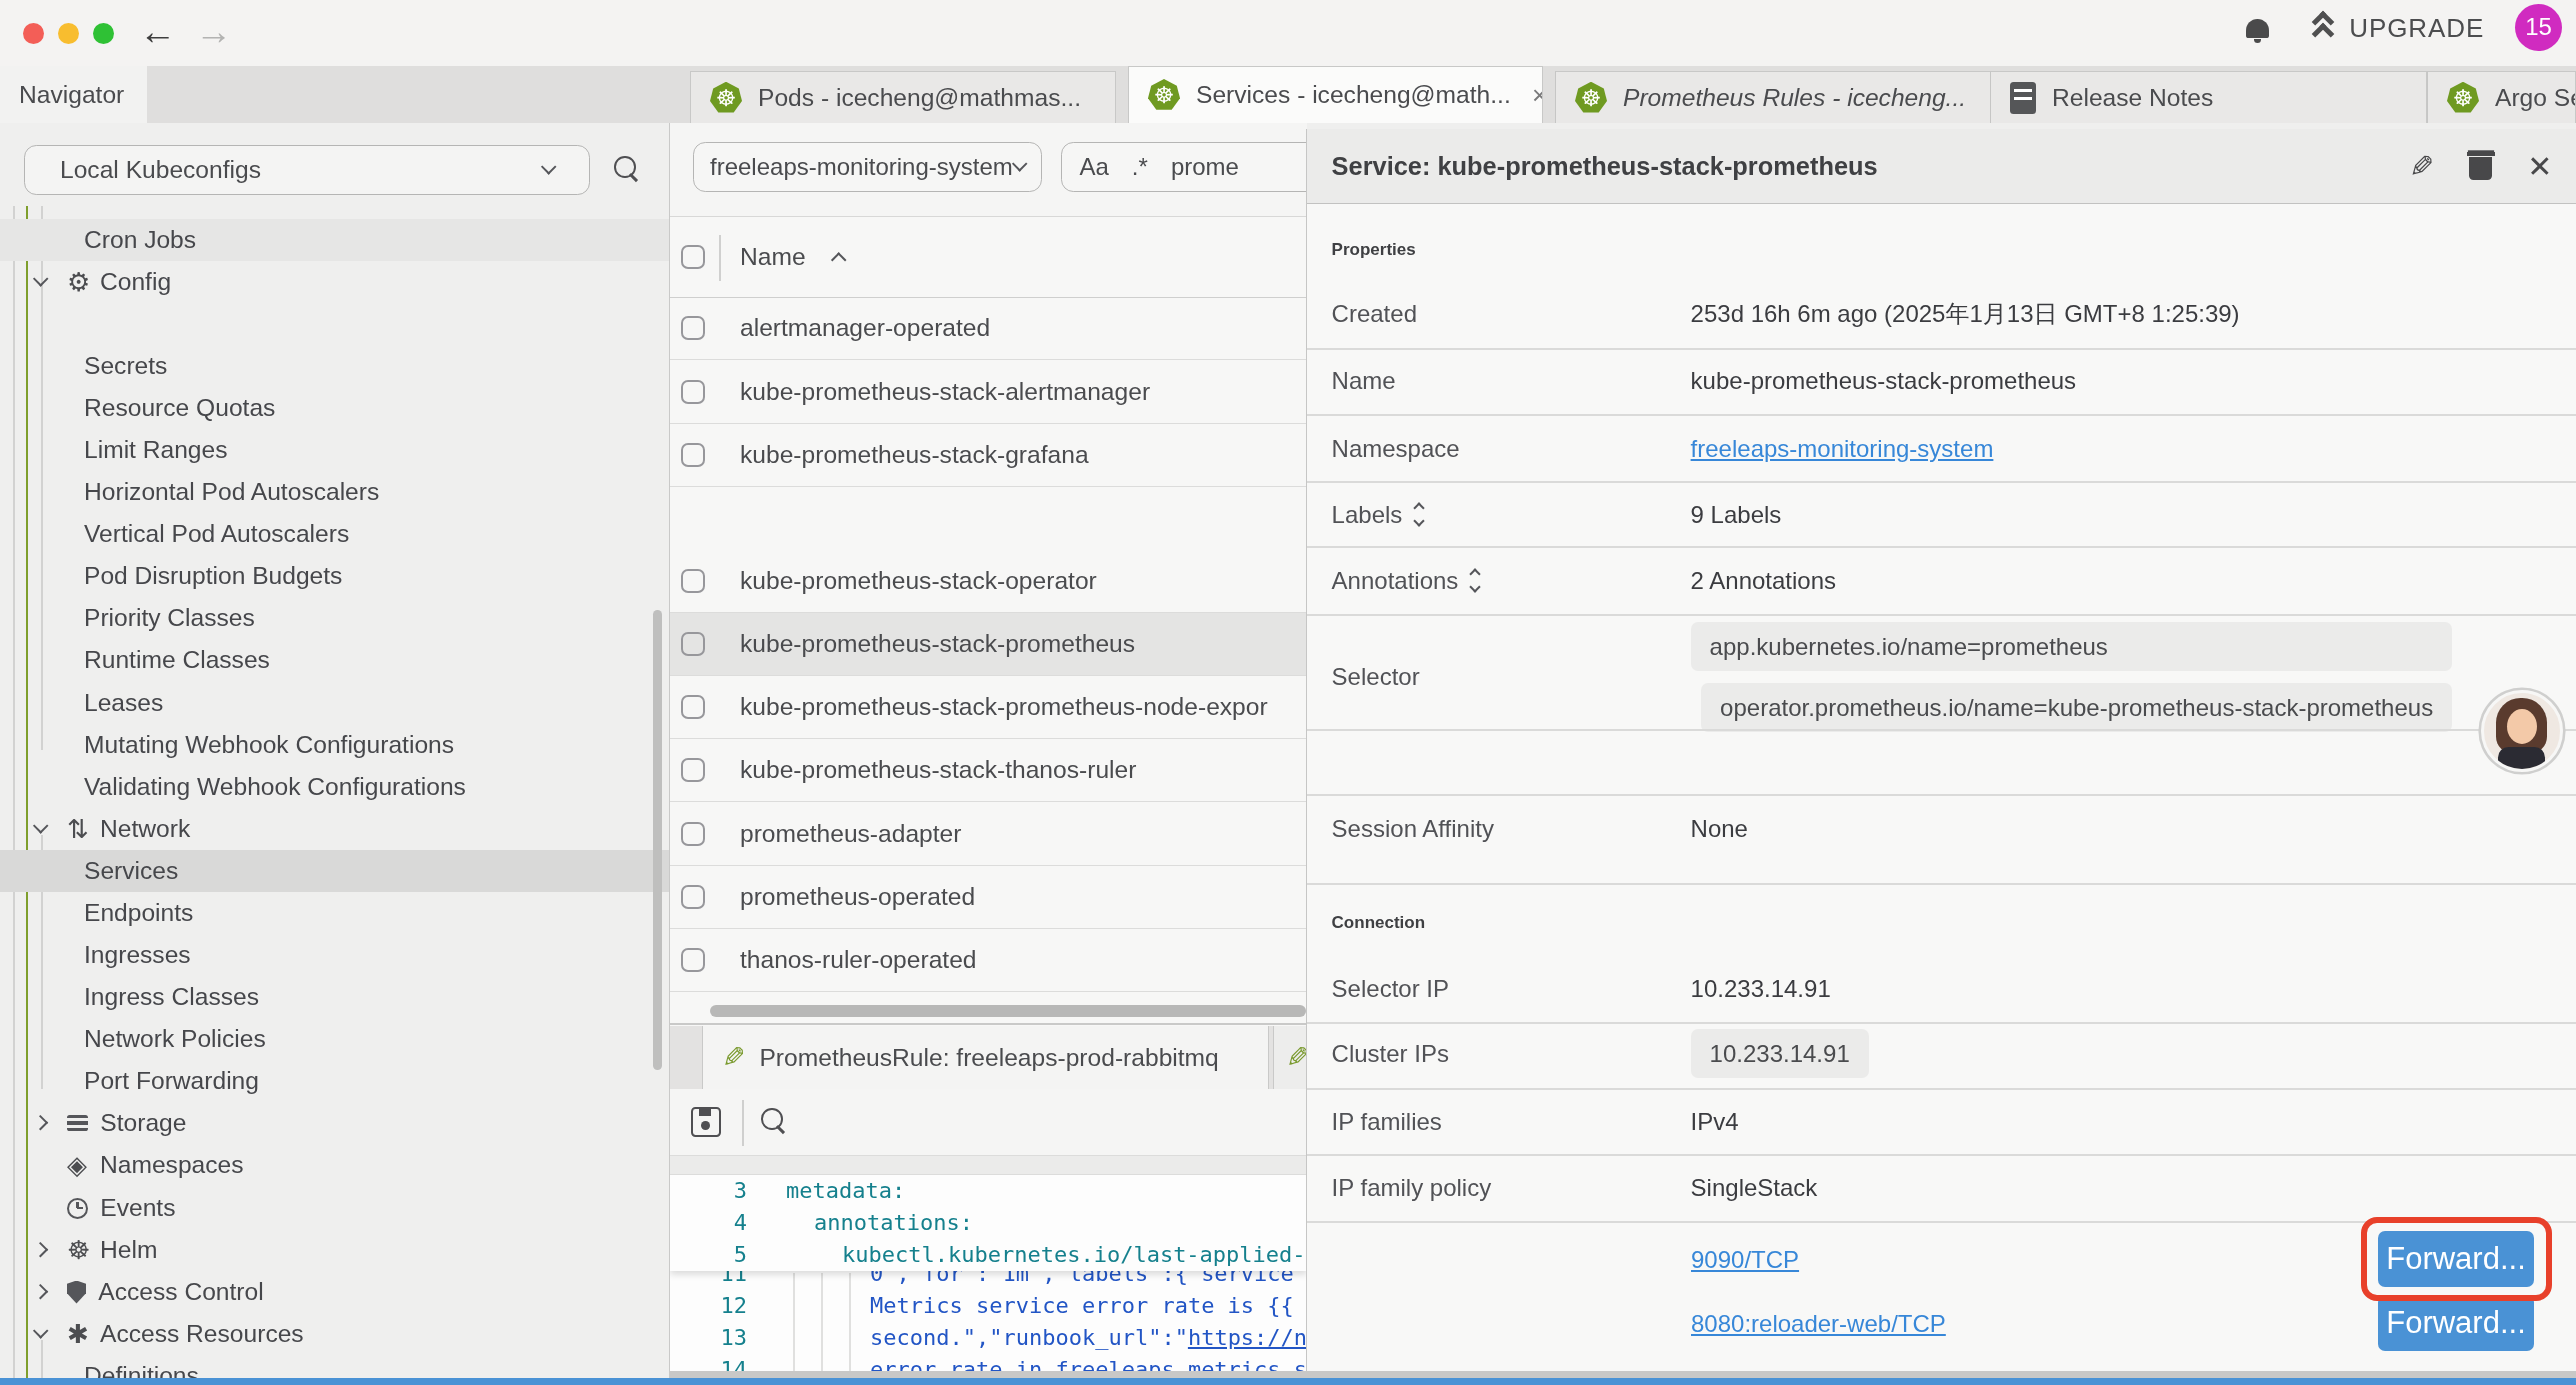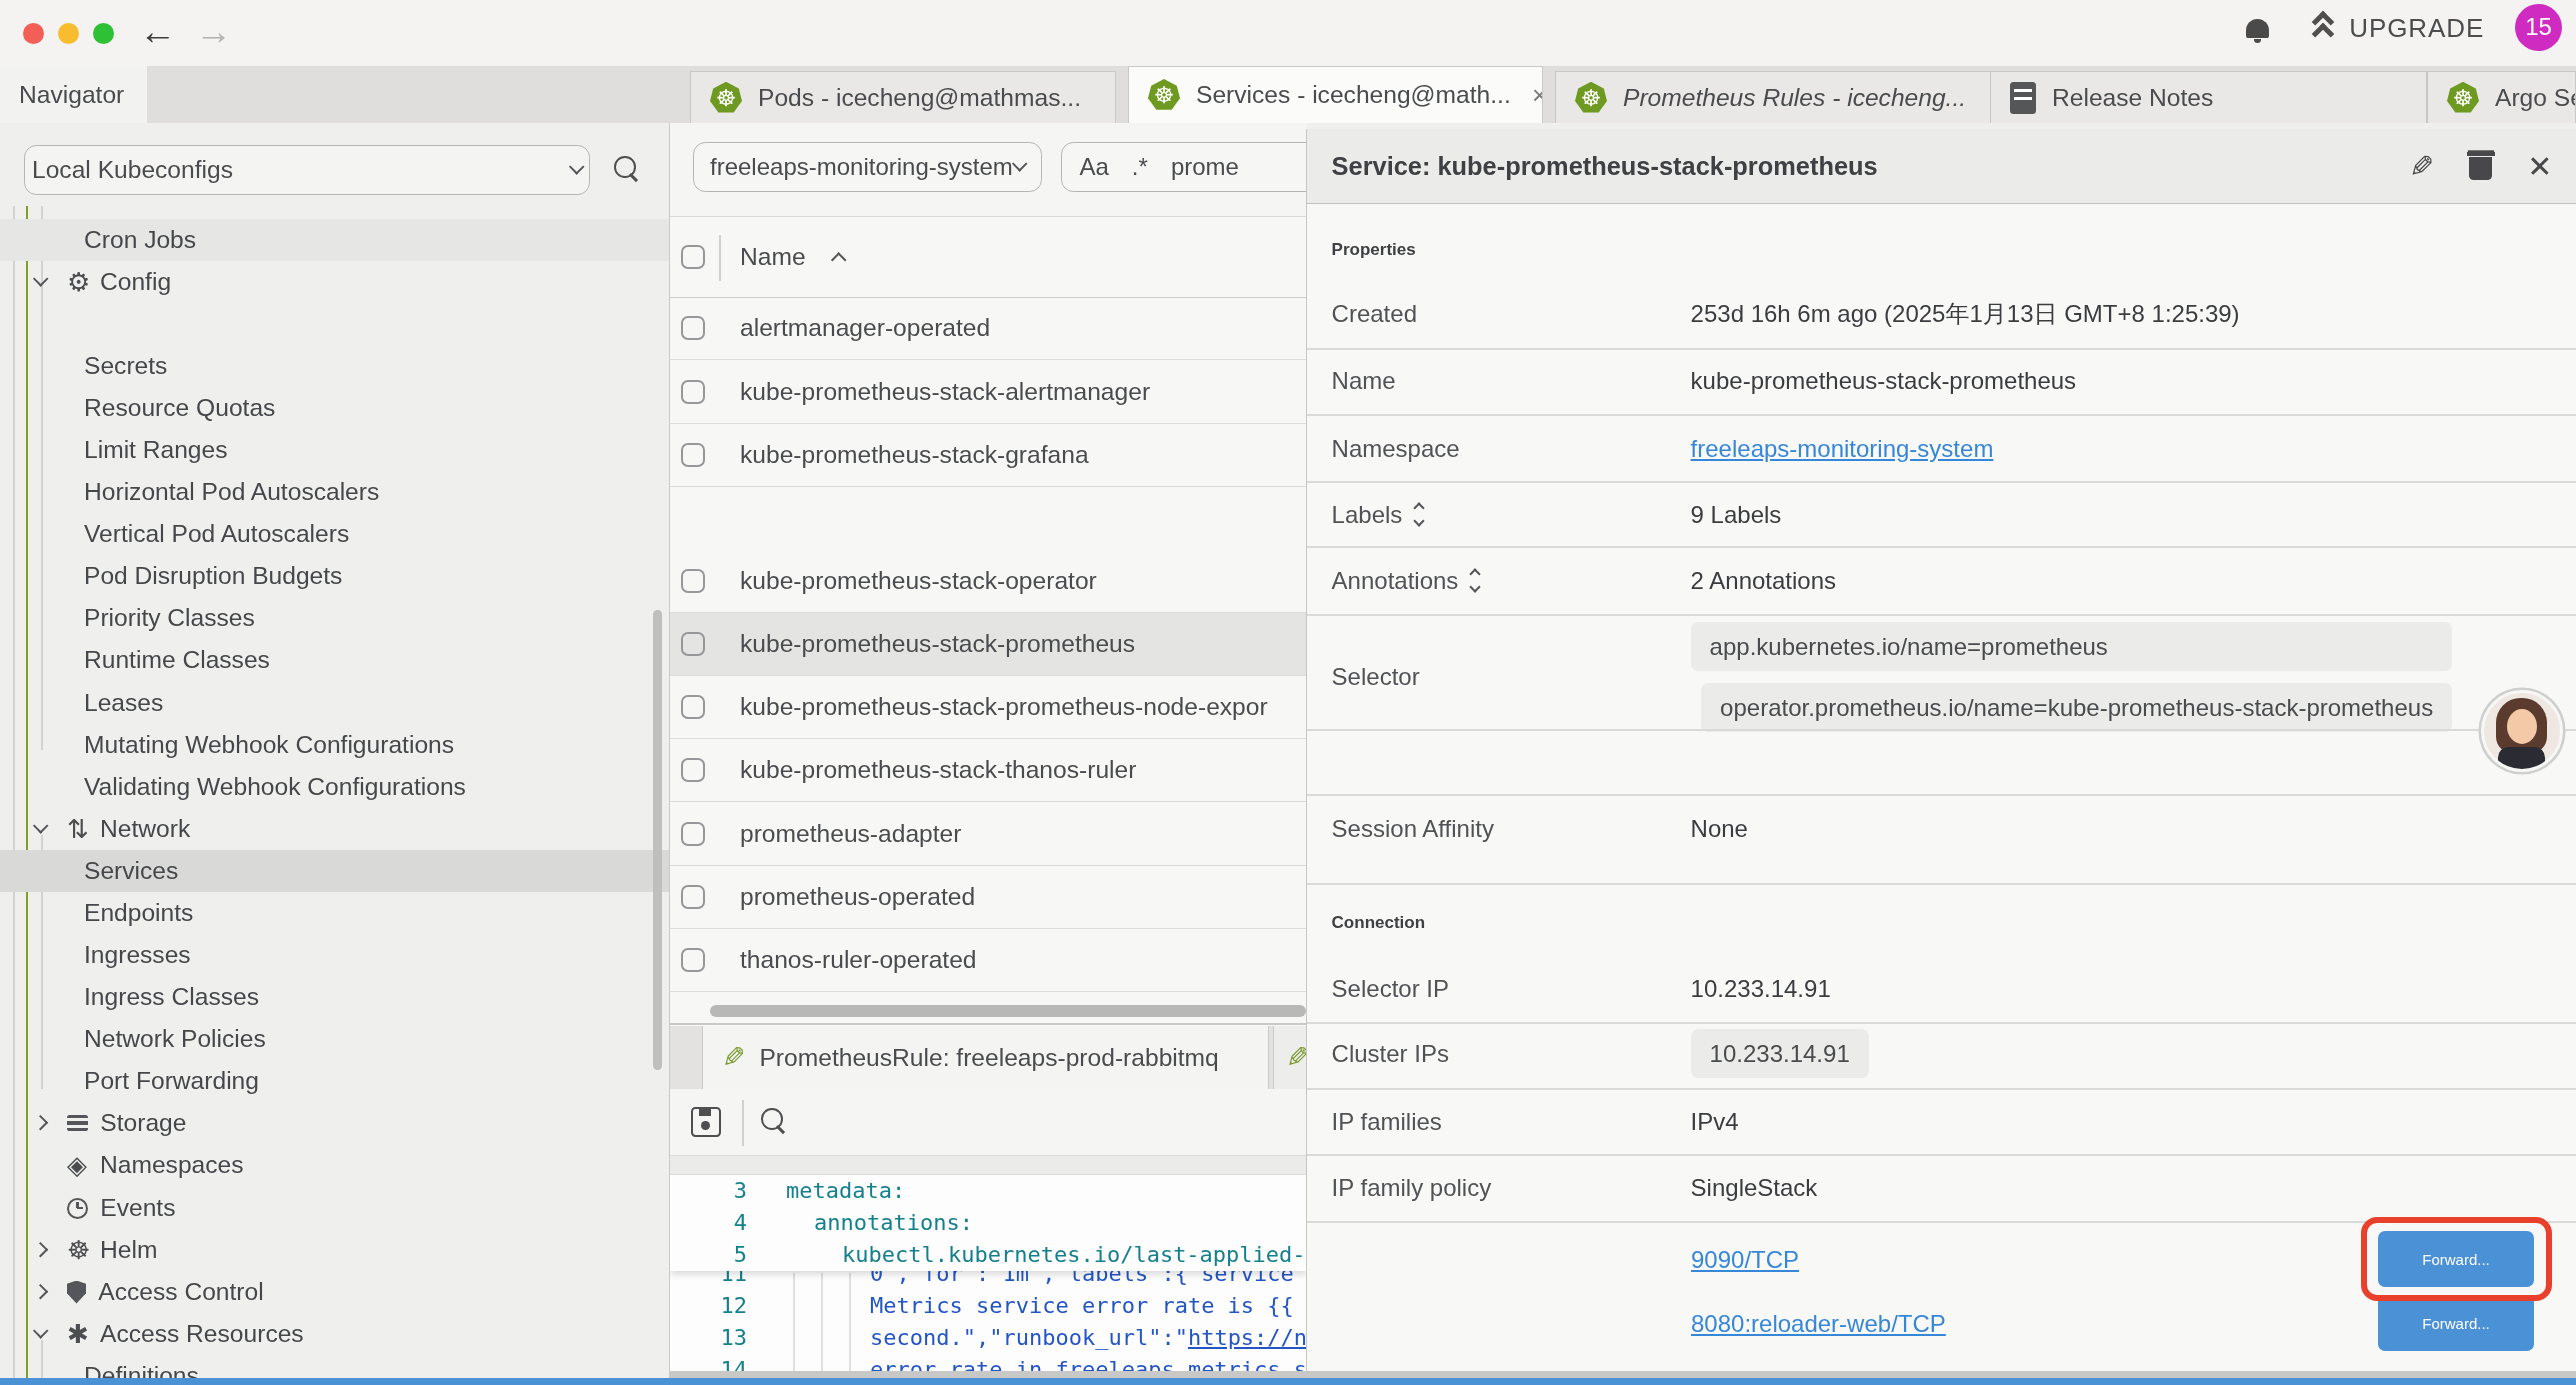--- a/index.html
+++ b/index.html
@@ -36,21 +36,21 @@
   #tab-relnotes { left:1990px; width:437px; border-left:1.8px solid #c6c6c5; }
   #tab-argo { left:2427px; width:149px; border-left:1.8px solid #c6c6c5; }
   .italic .tabtitle { font-style:italic; }
   .k8s-icon { flex:0 0 auto; width:32px; height:32px; background:#6f9a21; color:#fff; font-size:23px; line-height:32px; text-align:center; clip-path:polygon(50% 0%,90% 21%,100% 60%,74% 96%,26% 96%,0% 60%,10% 21%); }
   .doc-icon { flex:0 0 auto; width:26px; height:32px; background:#555658; border-radius:3.5px; position:relative; }
   .doc-icon::after { content:""; position:absolute; left:4.4px; top:7px; width:17.5px; height:3.5px; background:#fff; box-shadow:0 8px 0 #fff; }
   .tabclose { font-size:26px; color:#7a7a7b; margin-left:5.3px; }
 
   
   #sidebar { position:absolute; left:0; top:123px; width:670px; height:1256px; background:#efefee; border-right:1.8px solid #c9c9c8; overflow:hidden; }
-  #kubeconfig-select { position:absolute; left:24px; top:22px; width:349px; height:50px; border:1.8px solid #b5b5b4; border-radius:12.3px; background:#f4f4f3; display:flex; align-items:center; font-size:24.6px; color:#4a4b4e; padding:0 7px; }
+  #kubeconfig-select { position:absolute; left:24px; top:22px; width:349px; height:50px; border:1.8px solid #b5b5b4; border-radius:12.3px; background:#f4f4f3; display:flex; align-items:center; font-size:24.6px; color:#4a4b4e; padding:0 35px; }
   #kubeconfig-select { width:566px; }
   #kubeconfig-select .chev { margin-left:auto; }
   #sidebar-search-icon { position:absolute; left:614px; top:33px; }
   .mag { position:relative; width:26px; height:26px; }
   .mag::before { content:""; position:absolute; left:0; top:0; width:17.5px; height:17.5px; border:2.6px solid #4f4f52; border-radius:50%; }
   .mag::after { content:""; position:absolute; left:16.7px; top:16.7px; width:9.6px; height:2.6px; background:#4f4f52; transform:rotate(45deg); transform-origin:0 0; }
   #nav-list { position:absolute; left:0; top:0; width:670px; height:1256px; }
   .guide { position:absolute; top:83px; bottom:0; width:1.8px; background:#d2d2d1; }
   #guide-a { left:13px; } #guide-b { left:26px; background:#7f9f2d; } 
   .guide-c { left:41px; position:absolute; width:1.8px; background:#d2d2d1; }
@@ -147,21 +147,21 @@
   #row-conn   { top:769px; height:49px; }
   #row-cip    { top:833px; height:53px; }
   #row-cips   { top:900px; height:49px; }
   #row-ipfam  { top:966px; height:53px; }
   #row-ippol  { top:1032px; height:53px; }
   #row-ports  { top:1107px; height:47px; }
   #d1{top:219px;} #d2{top:285px;} #d3{top:352px;} #d4{top:417px;} #d5{top:485px;}
   #d6{top:600px;} #d7{top:665px;} #d8{top:754px;} #d9{top:893px;} #d10{top:959px;}
   #d11{top:1025px;} #d12{top:1092px;}
   .selchips { display:flex; flex-direction:column; gap:12.3px; }
-  .fwbtn { position:absolute; left:1071px; width:156px; height:56px; background:#4a92d5; color:#fff; border:none; border-radius:7px; font-size:15px; font-family:"Liberation Sans", sans-serif; }
+  .fwbtn { position:absolute; left:1071px; width:156px; height:56px; background:#4a92d5; color:#fff; border:none; border-radius:7px; font-size:31px; font-family:"Liberation Sans", sans-serif; }
   #fwbtn-1 { top:1102px; }
   #fwbtn-2 { top:1166px; }
   #red-annotation { position:absolute; left:1054px; top:1088px; width:191px; height:84px; border:6.1px solid #e8402a; border-radius:16px; z-index:8; }
   #portlink-1 { position:absolute; left:384px; top:1107px; height:47px; line-height:47px; }
   #portlink-2 { position:absolute; left:384px; top:1171px; height:47px; line-height:47px; }
 
   
   #avatar { position:absolute; left:2481px; top:690px; width:82px; height:82px; border-radius:50%; background:#efe8e2; border:3.5px solid #f7f7f6; box-shadow:0 0 0 2.6px #cfcfce; overflow:hidden; z-index:10; }
   #avatar .hair { position:absolute; left:12.3px; top:5.3px; width:51px; height:56px; border-radius:24.6px 24.6px 17.5px 17.5px; background:#5a3b2e; }
   #avatar .face { position:absolute; left:23px; top:16px; width:30px; height:35px; border-radius:50%; background:#f3c9a8; }

